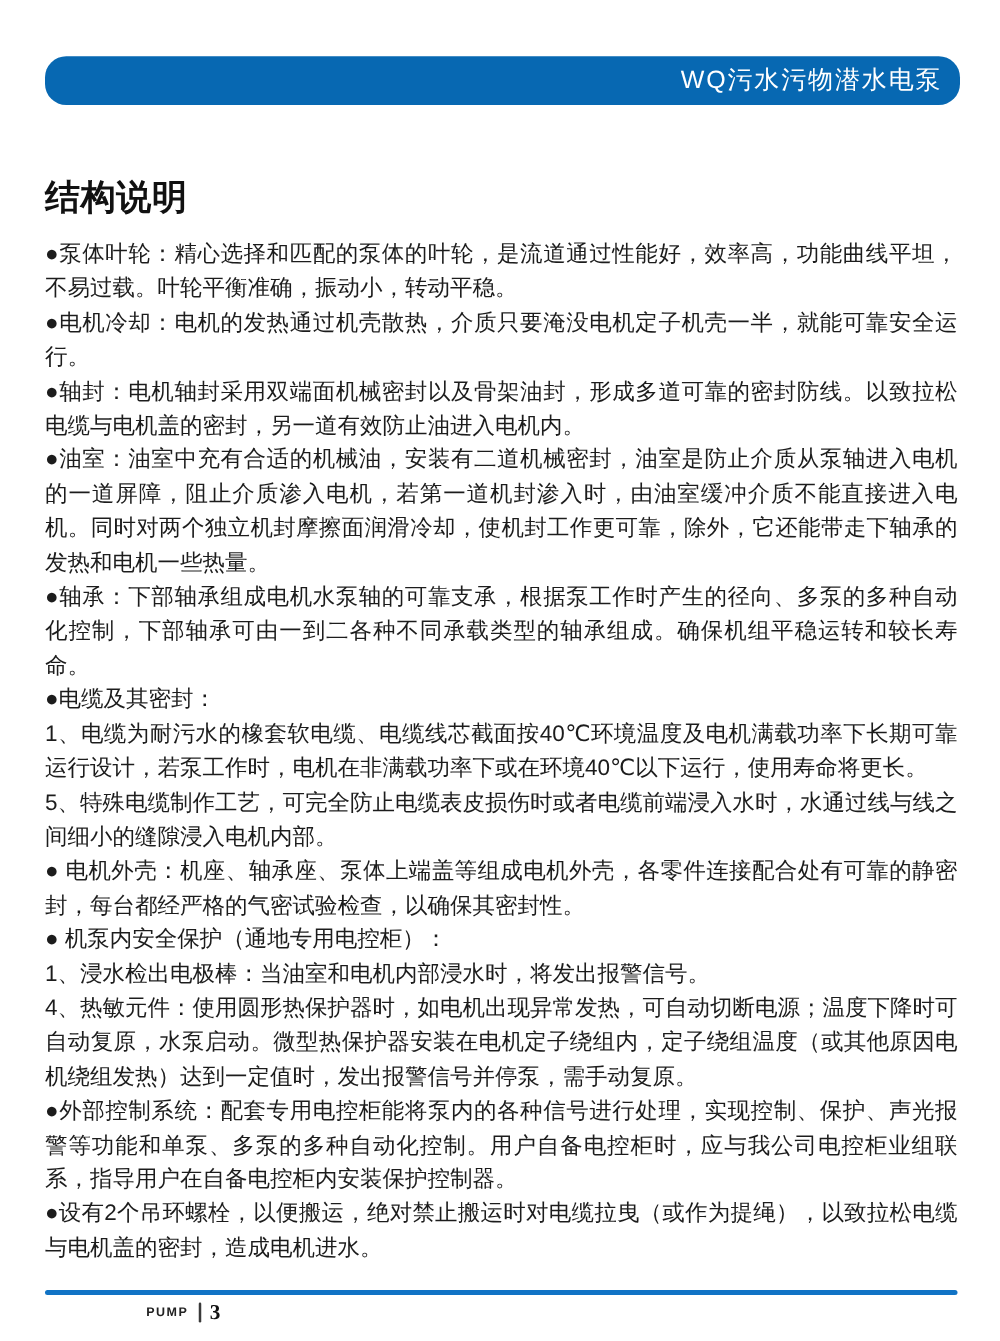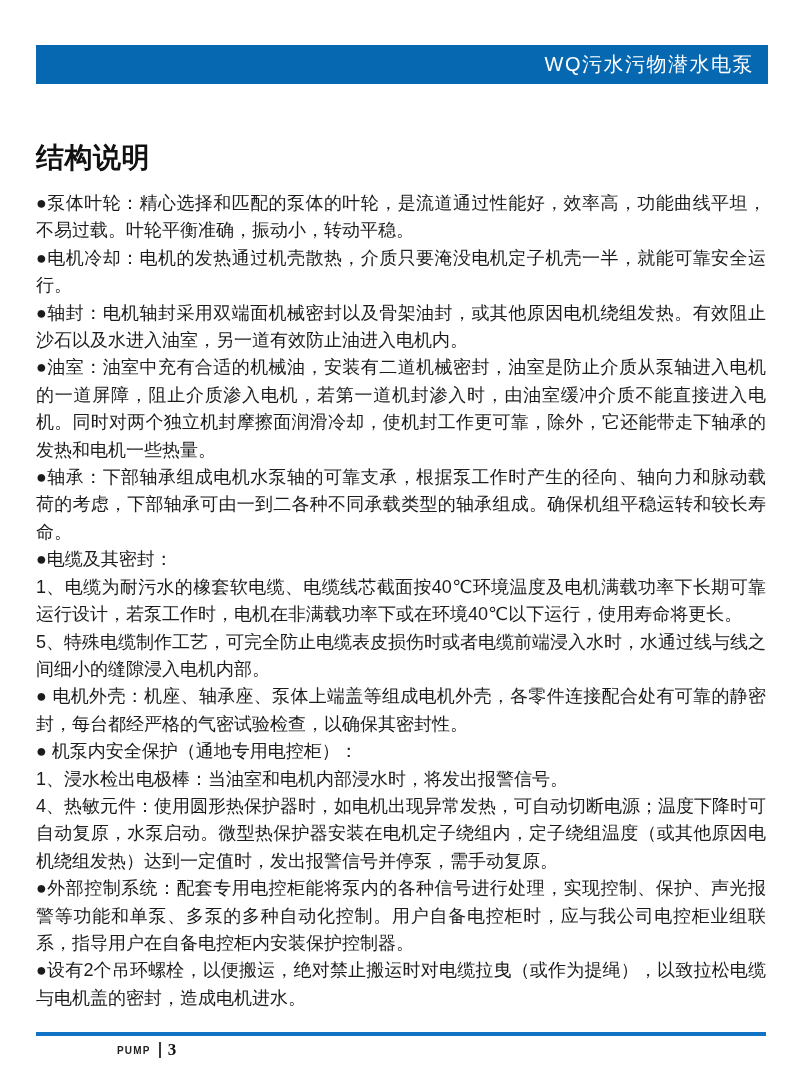--- a/index.html
+++ b/index.html
@@ -1,15 +1,15 @@
 <!DOCTYPE html>
 <html><head>
 <meta charset="utf-8">
 <style>
-  * { box-sizing: border-box; }
+  * { box-sizing: border-box; border-radius: 17px; }
   html, body { margin: 0; padding: 0; background: #ffffff; }
   .page {
     position: relative;
     width: 800px;
     height: 1073px;
     background: #ffffff;
     overflow: hidden;
     font-family: "Liberation Sans", "DejaVu Sans", sans-serif;
   }
   .header-band {
@@ -94,23 +94,23 @@
 <div class="page">
 
   <div class="header-band">
     <span class="header-title">WQ污水污物潜水电泵</span>
   </div>
 
   <div class="content">
     <h1 class="section-title">结构说明</h1>
     <p class="para">●泵体叶轮：精心选择和匹配的泵体的叶轮，是流道通过性能好，效率高，功能曲线平坦，不易过载。叶轮平衡准确，振动小，转动平稳。</p>
     <p class="para">●电机冷却：电机的发热通过机壳散热，介质只要淹没电机定子机壳一半，就能可靠安全运行。</p>
-    <p class="para">●轴封：电机轴封采用双端面机械密封以及骨架油封，或其他原因电机绕组发热。有效阻止沙石以及水进入油室，另一道有效防止油进入电机内。</p>
+    <p class="para">●轴封：电机轴封采用双端面机械密封以及骨架油封，形成多道可靠的密封防线。以致拉松电缆与电机盖的密封，另一道有效防止油进入电机内。</p>
     <p class="para">●油室：油室中充有合适的机械油，安装有二道机械密封，油室是防止介质从泵轴进入电机的一道屏障，阻止介质渗入电机，若第一道机封渗入时，由油室缓冲介质不能直接进入电机。同时对两个独立机封摩擦面润滑冷却，使机封工作更可靠，除外，它还能带走下轴承的发热和电机一些热量。</p>
-    <p class="para">●轴承：下部轴承组成电机水泵轴的可靠支承，根据泵工作时产生的径向、轴向力和脉动载荷的考虑，下部轴承可由一到二各种不同承载类型的轴承组成。确保机组平稳运转和较长寿命。</p>
+    <p class="para">●轴承：下部轴承组成电机水泵轴的可靠支承，根据泵工作时产生的径向、多泵的多种自动化控制，下部轴承可由一到二各种不同承载类型的轴承组成。确保机组平稳运转和较长寿命。</p>
     <p class="para">●电缆及其密封：</p>
     <p class="para">1、电缆为耐污水的橡套软电缆、电缆线芯截面按40℃环境温度及电机满载功率下长期可靠运行设计，若泵工作时，电机在非满载功率下或在环境40℃以下运行，使用寿命将更长。</p>
     <p class="para">5、特殊电缆制作工艺，可完全防止电缆表皮损伤时或者电缆前端浸入水时，水通过线与线之间细小的缝隙浸入电机内部。</p>
     <p class="para">● 电机外壳：机座、轴承座、泵体上端盖等组成电机外壳，各零件连接配合处有可靠的静密封，每台都经严格的气密试验检查，以确保其密封性。</p>
     <p class="para">● 机泵内安全保护（通地专用电控柜）：</p>
     <p class="para">1、浸水检出电极棒：当油室和电机内部浸水时，将发出报警信号。</p>
     <p class="para">4、热敏元件：使用圆形热保护器时，如电机出现异常发热，可自动切断电源；温度下降时可自动复原，水泵启动。微型热保护器安装在电机定子绕组内，定子绕组温度（或其他原因电机绕组发热）达到一定值时，发出报警信号并停泵，需手动复原。</p>
     <p class="para">●外部控制系统：配套专用电控柜能将泵内的各种信号进行处理，实现控制、保护、声光报警等功能和单泵、多泵的多种自动化控制。用户自备电控柜时，应与我公司电控柜业组联系，指导用户在自备电控柜内安装保护控制器。</p>
     <p class="para">●设有2个吊环螺栓，以便搬运，绝对禁止搬运时对电缆拉曳（或作为提绳），以致拉松电缆与电机盖的密封，造成电机进水。</p>
   </div>

